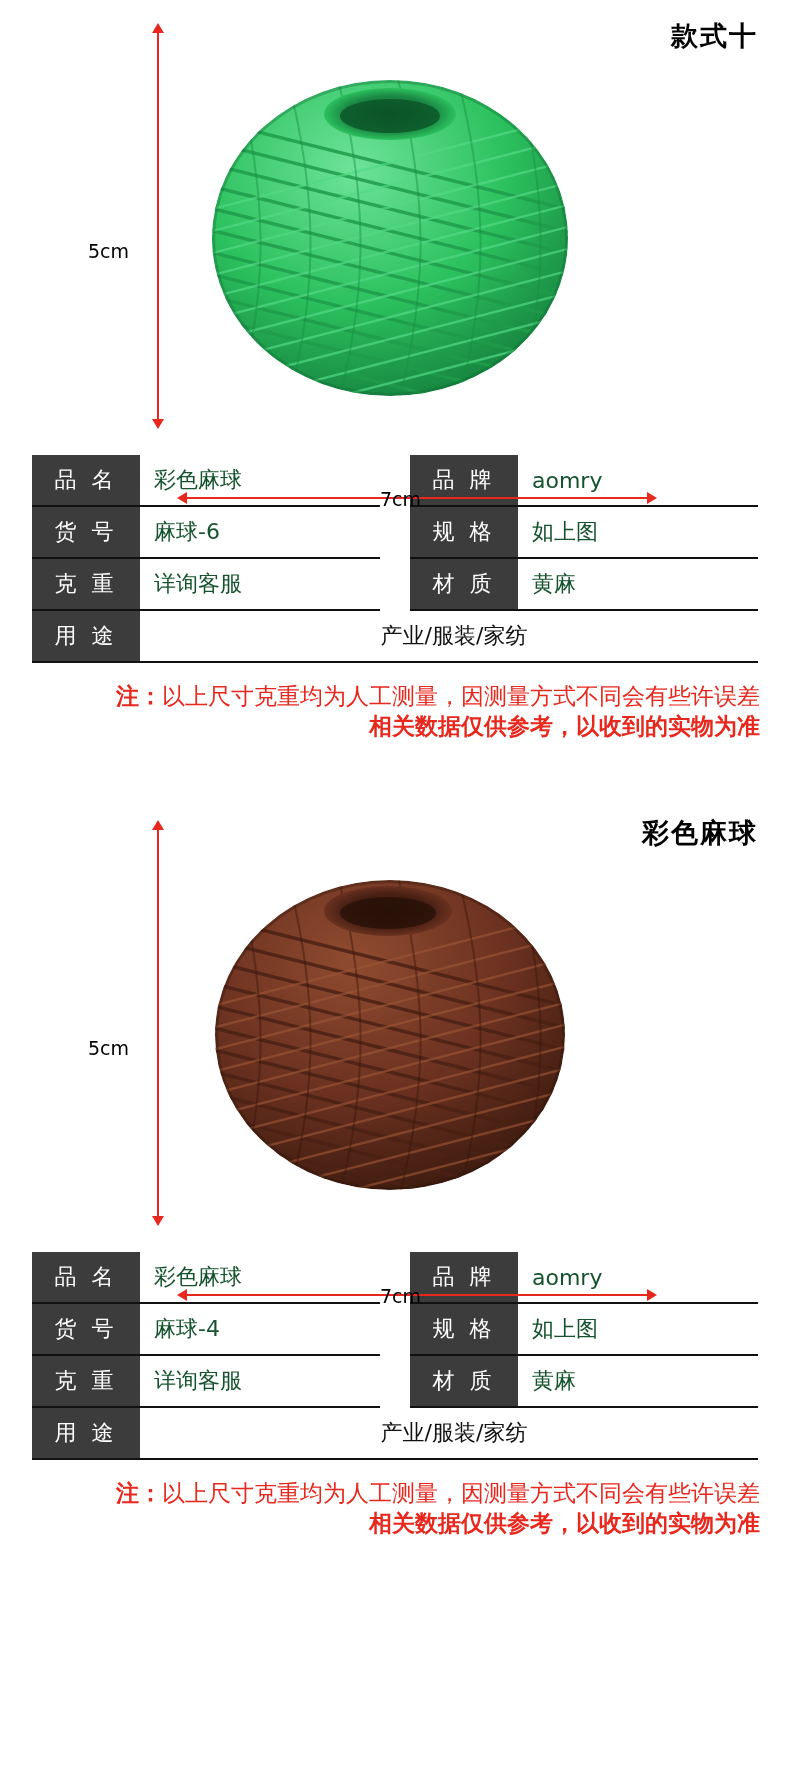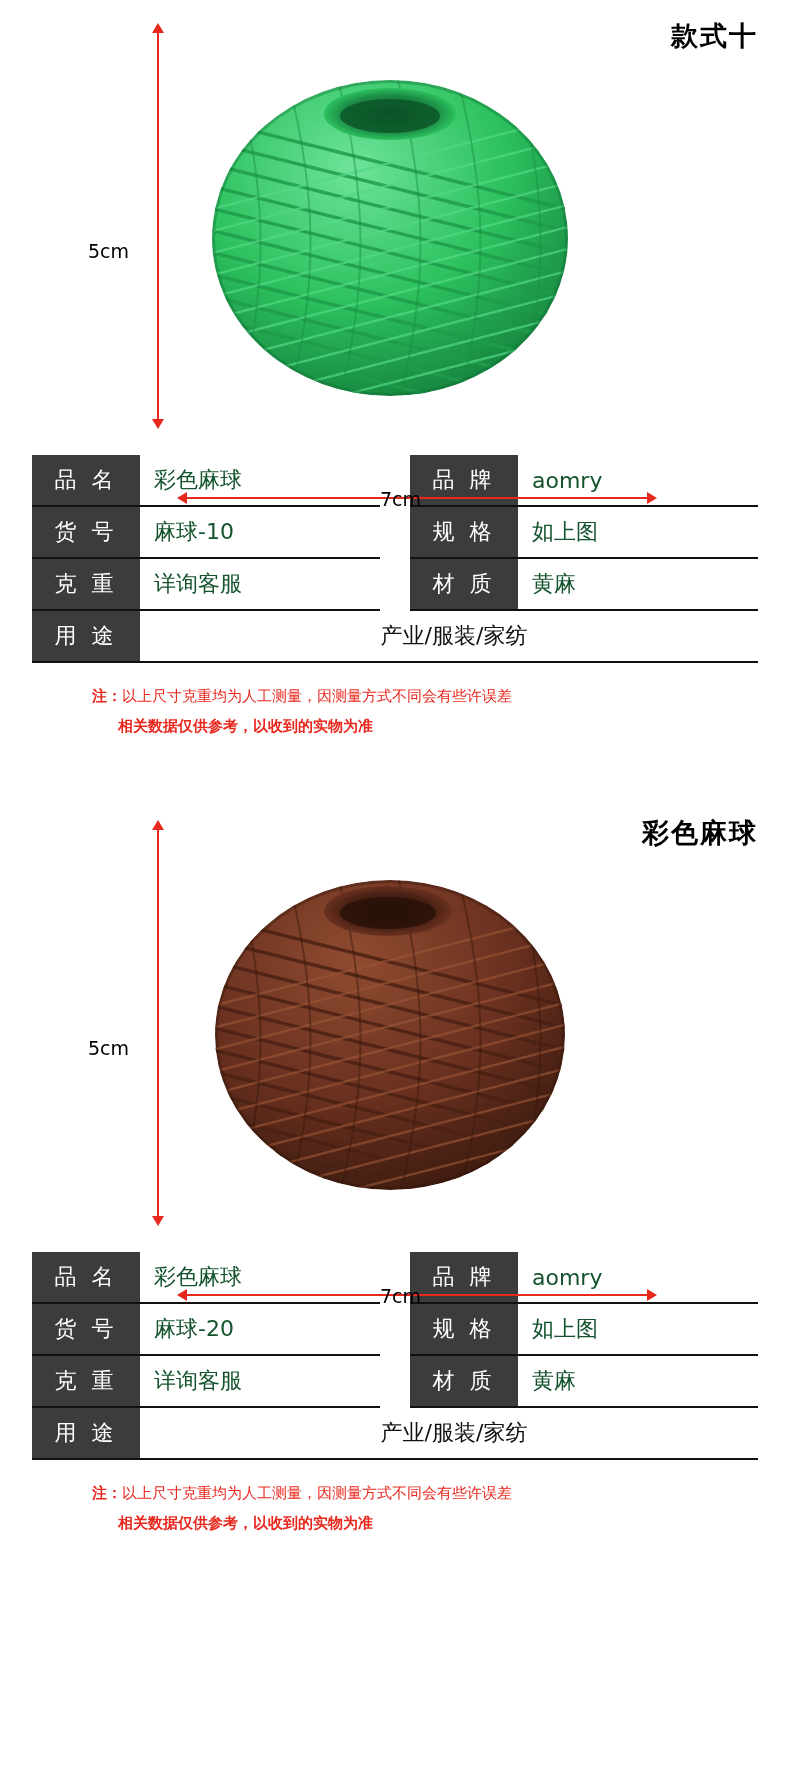--- a/index.html
+++ b/index.html
@@ -158,25 +158,26 @@
   .val-wide {
     padding-left: 14px !important;
     color: #111;
     font-size: 18px;
     text-align: center;
   }
 
   
   .note {
     color: #e8271d;
-    font-size: 15px;
+    font-size: 23px;
     line-height: 30px;
     margin: 18px 0 0 0;
     padding-left: 92px;
     padding-right: 30px;
+    text-align: right;
   }
   .note .note-lead {
     font-weight: bold;
   }
   .note .note-line2 {
     display: block;
     padding-left: 26px;
     font-weight: bold;
   }
 
@@ -266,21 +267,21 @@
       <tbody>
           <tr>
         <td class="lbl">品 名</td>
         <td class="val">彩色麻球</td>
         <td class="gap"></td>
         <td class="lbl">品 牌</td>
         <td class="val">aomry</td>
       </tr>
       <tr>
         <td class="lbl">货 号</td>
-        <td class="val">麻球-10</td>
+        <td class="val">麻球-6</td>
         <td class="gap"></td>
         <td class="lbl">规 格</td>
         <td class="val">如上图</td>
       </tr>
       <tr>
         <td class="lbl">克 重</td>
         <td class="val">详询客服</td>
         <td class="gap"></td>
         <td class="lbl">材 质</td>
         <td class="val">黄麻</td>
@@ -377,21 +378,21 @@
       <tbody>
           <tr>
         <td class="lbl">品 名</td>
         <td class="val">彩色麻球</td>
         <td class="gap"></td>
         <td class="lbl">品 牌</td>
         <td class="val">aomry</td>
       </tr>
       <tr>
         <td class="lbl">货 号</td>
-        <td class="val">麻球-20</td>
+        <td class="val">麻球-4</td>
         <td class="gap"></td>
         <td class="lbl">规 格</td>
         <td class="val">如上图</td>
       </tr>
       <tr>
         <td class="lbl">克 重</td>
         <td class="val">详询客服</td>
         <td class="gap"></td>
         <td class="lbl">材 质</td>
         <td class="val">黄麻</td>

